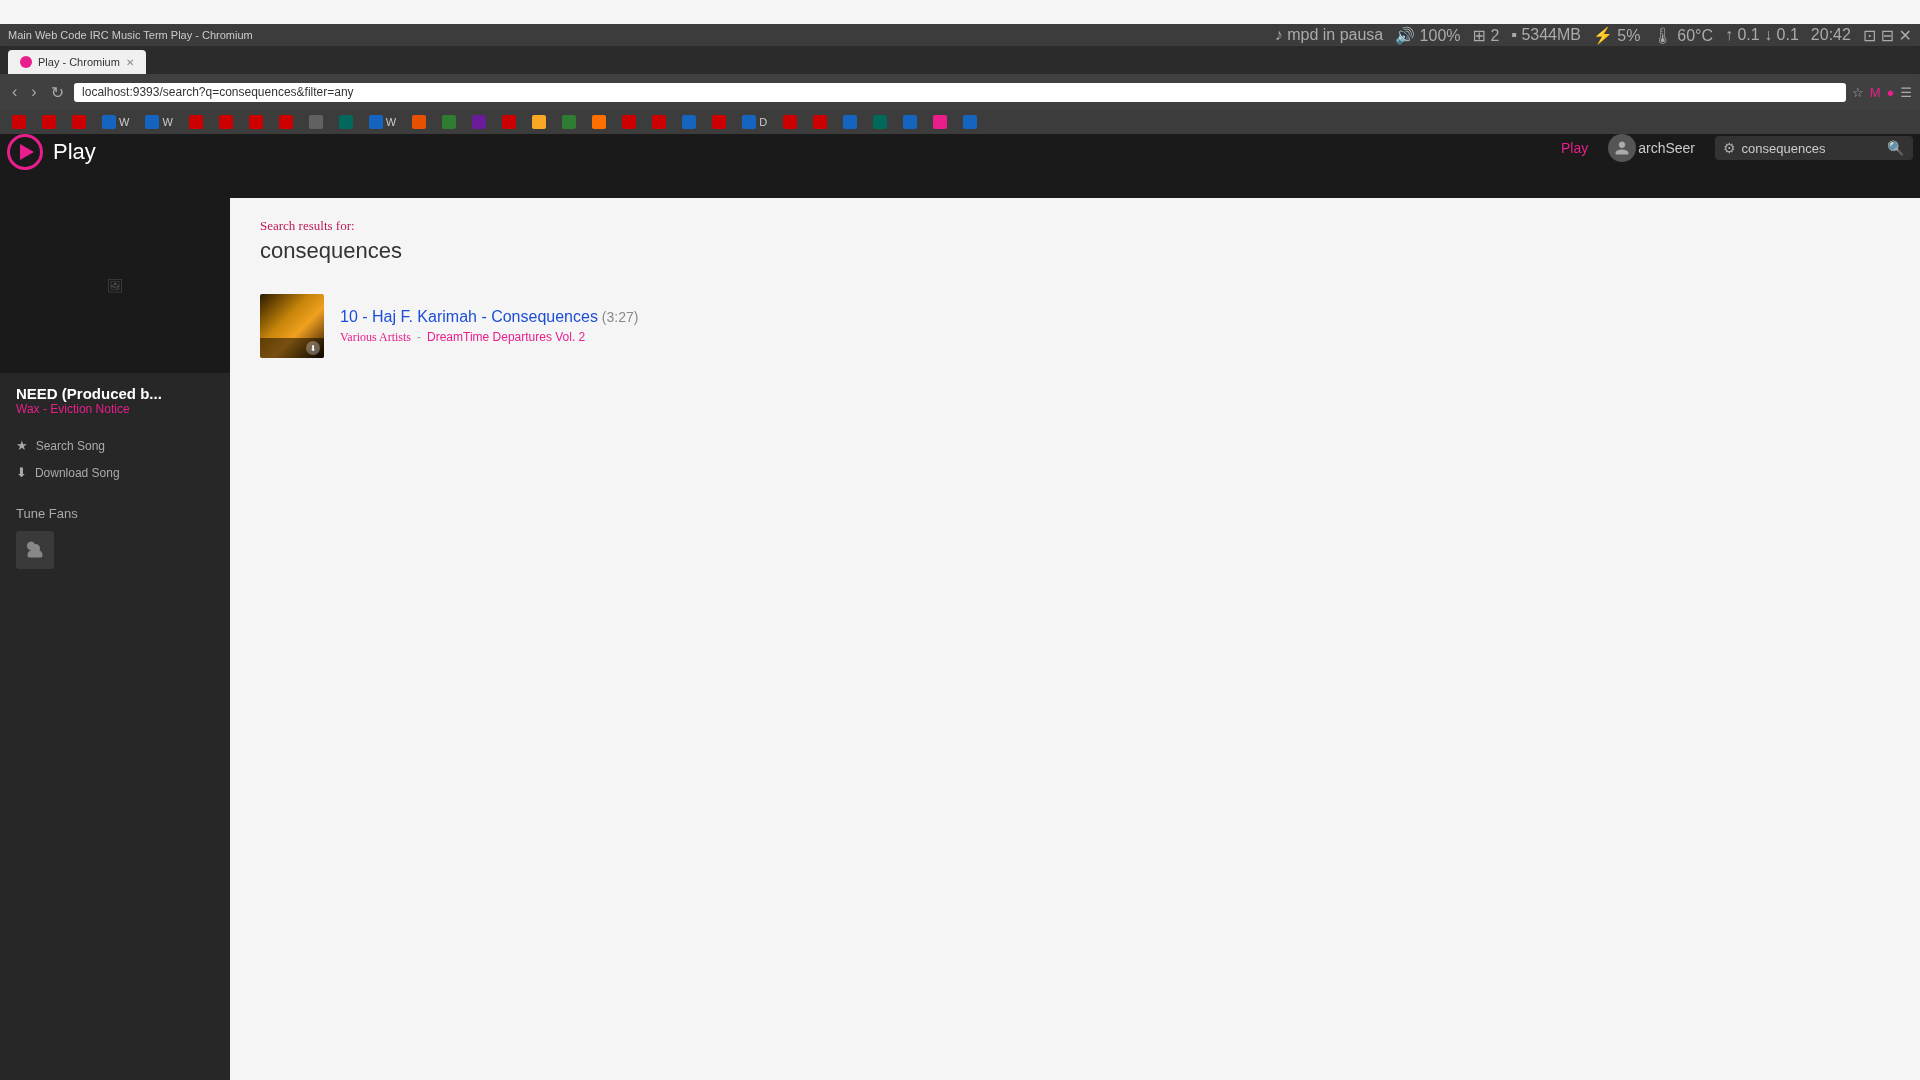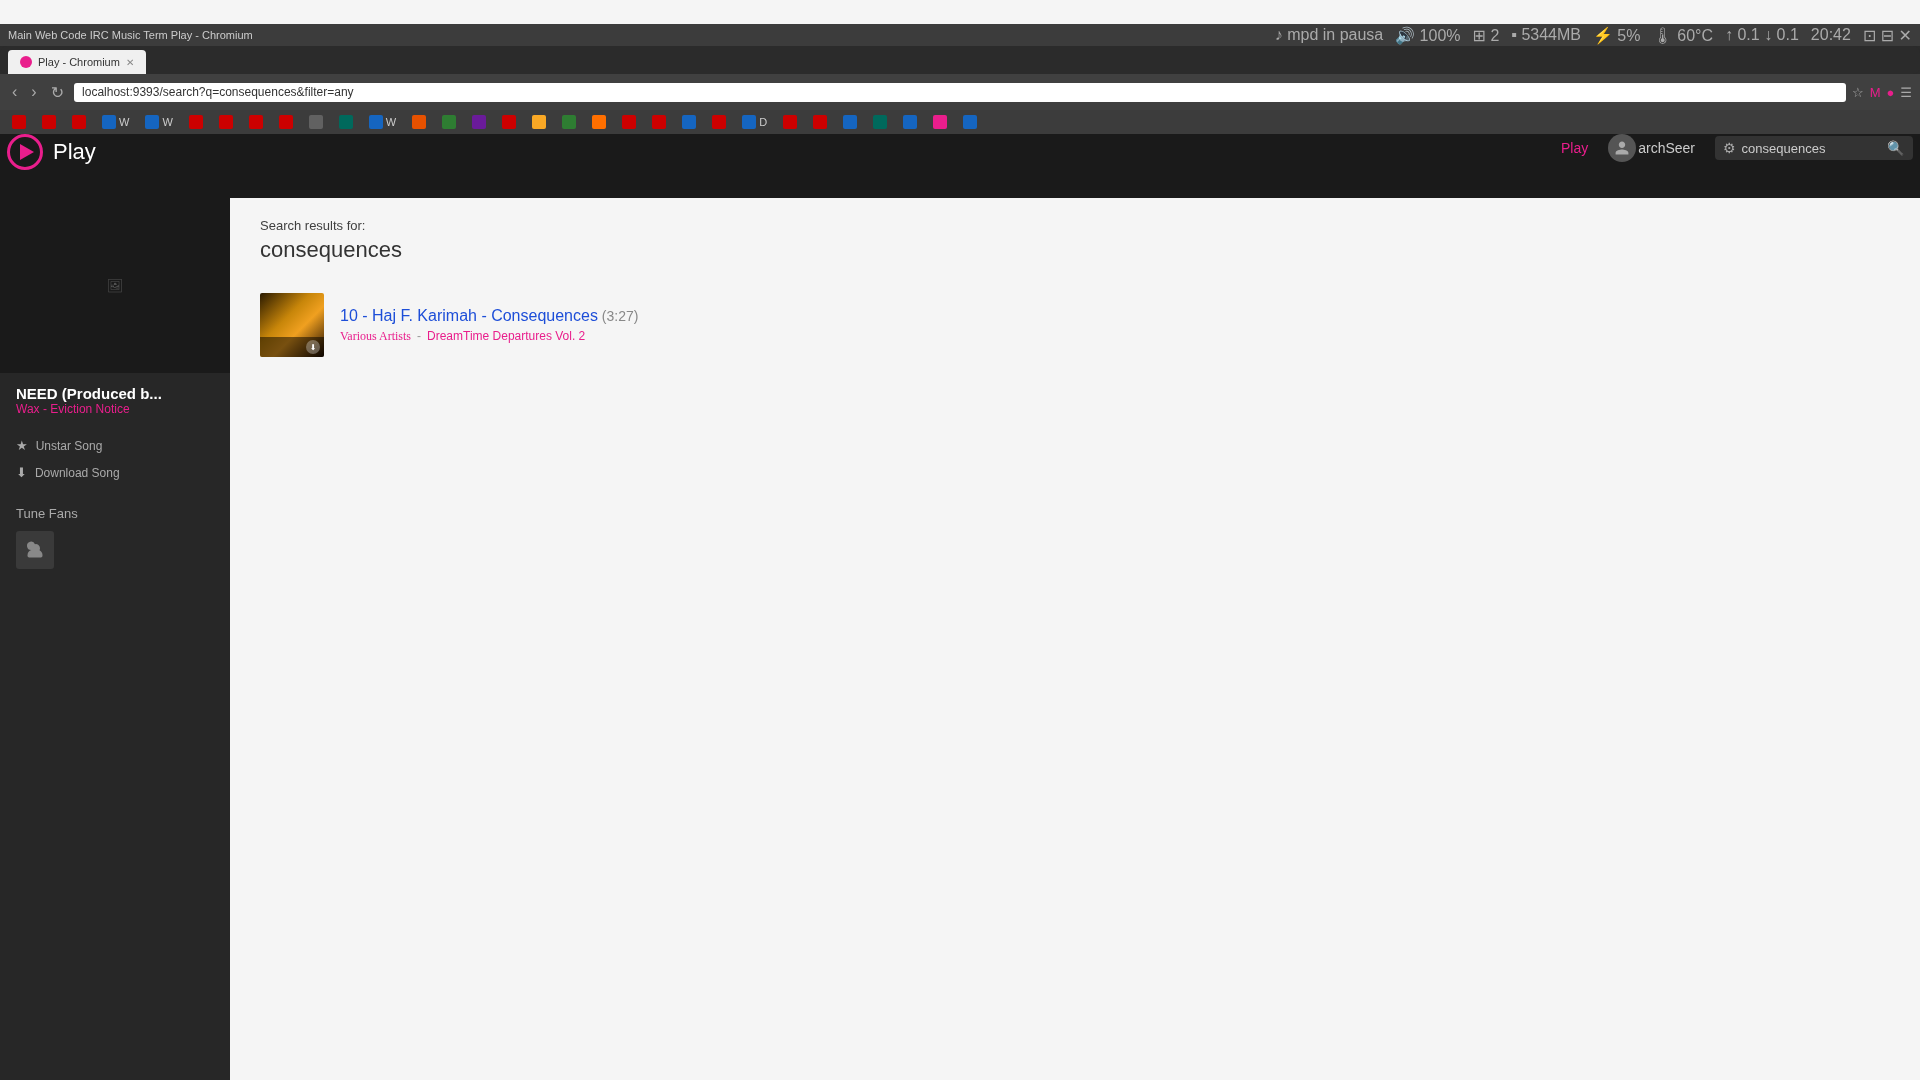--- a/index.html
+++ b/index.html
@@ -288,23 +288,24 @@
       font-size: 18px;
     }
 
     
     .main-content {
       flex: 1;
       background: #f5f5f5;
       padding: 20px 30px;
     }
     .search-results-label {
-      color: #404040;
+      color: #be185d;
       font-size: 13px;
       margin-bottom: 4px;
+      font-family: Liberation Serif, serif;
     }
     .search-results-query {
       color: #333;
       font-size: 22px;
       margin-bottom: 20px;
     }
 
     
     .song-result {
       display: flex;
@@ -546,21 +547,21 @@
 
       <span style="color:#555; font-size:13px;">🖼</span>
     </div>
     <div class="song-info">
       <div class="song-title">NEED (Produced b...</div>
       <div class="song-subtitle">Wax - Eviction Notice</div>
     </div>
     <div class="song-actions">
       <button class="action-btn">
         <span class="action-icon">★</span>
-        <span>Unstar Song</span>
+        <span>Search Song</span>
       </button>
       <button class="action-btn">
         <span class="action-icon">⬇</span>
         <span>Download Song</span>
       </button>
     </div>
     <div class="tune-fans-section">
       <div class="tune-fans-title">Tune Fans</div>
       <div class="fans-grid">
         <div class="fan-icon">

